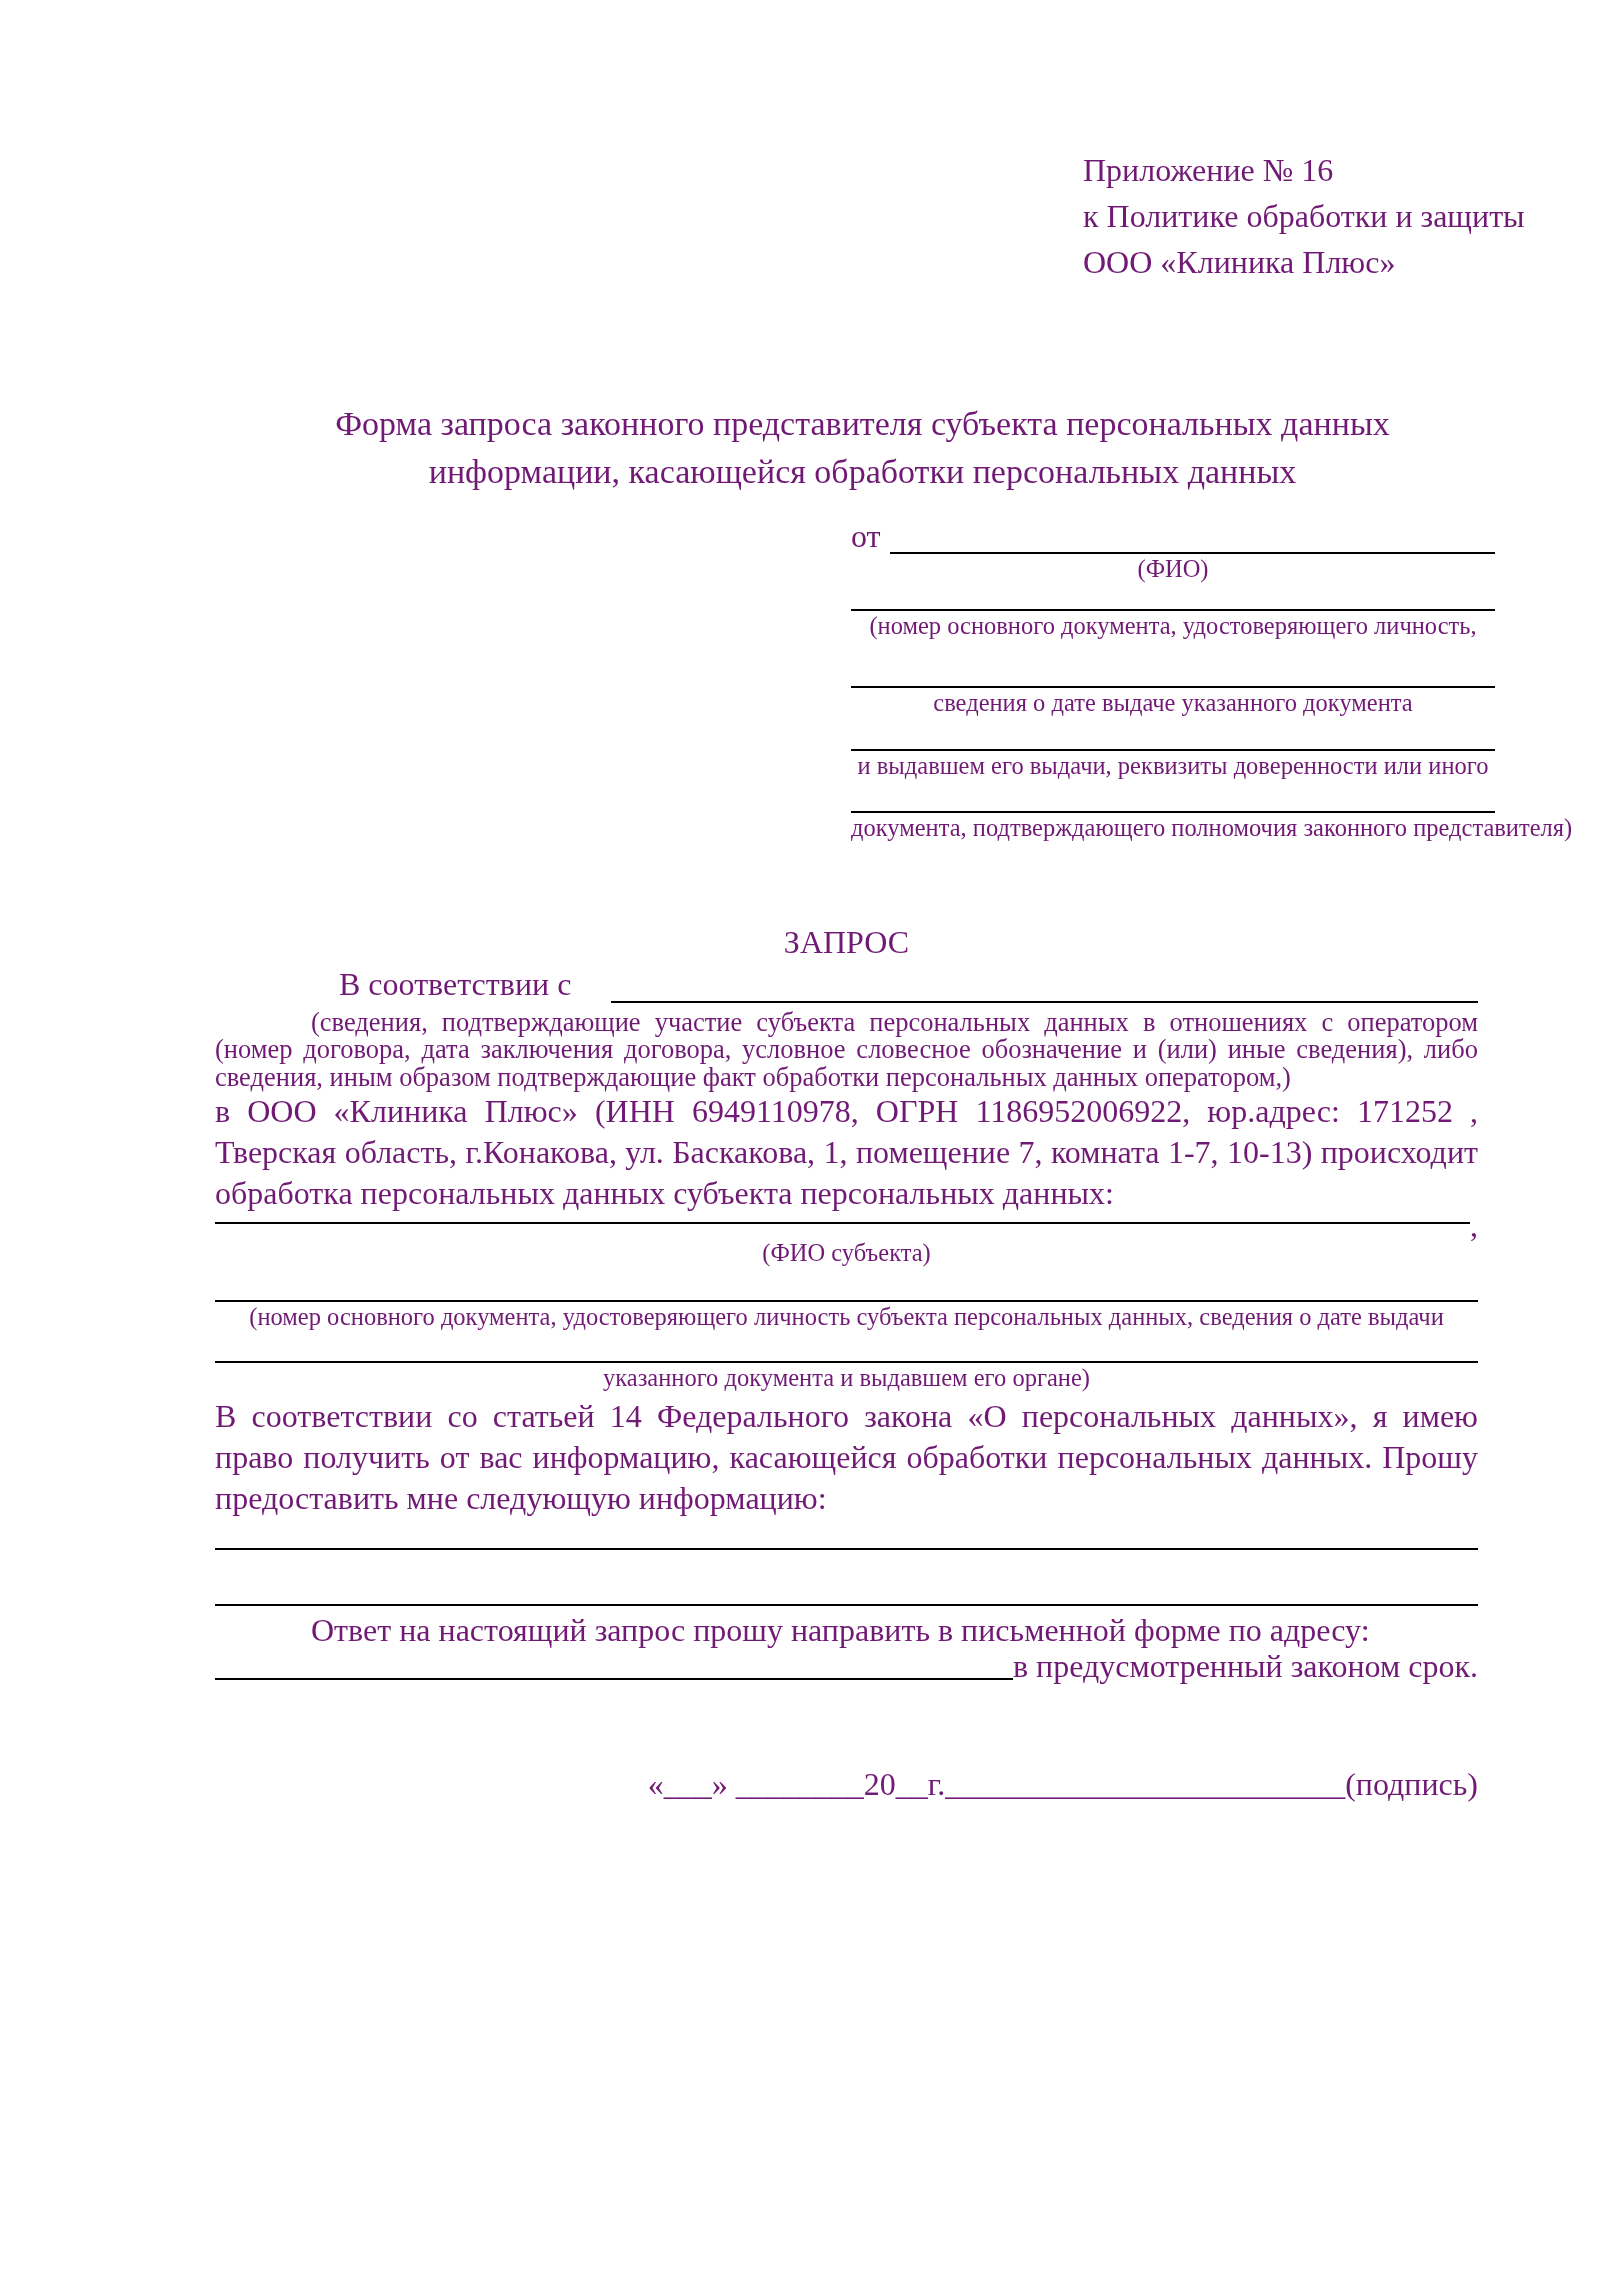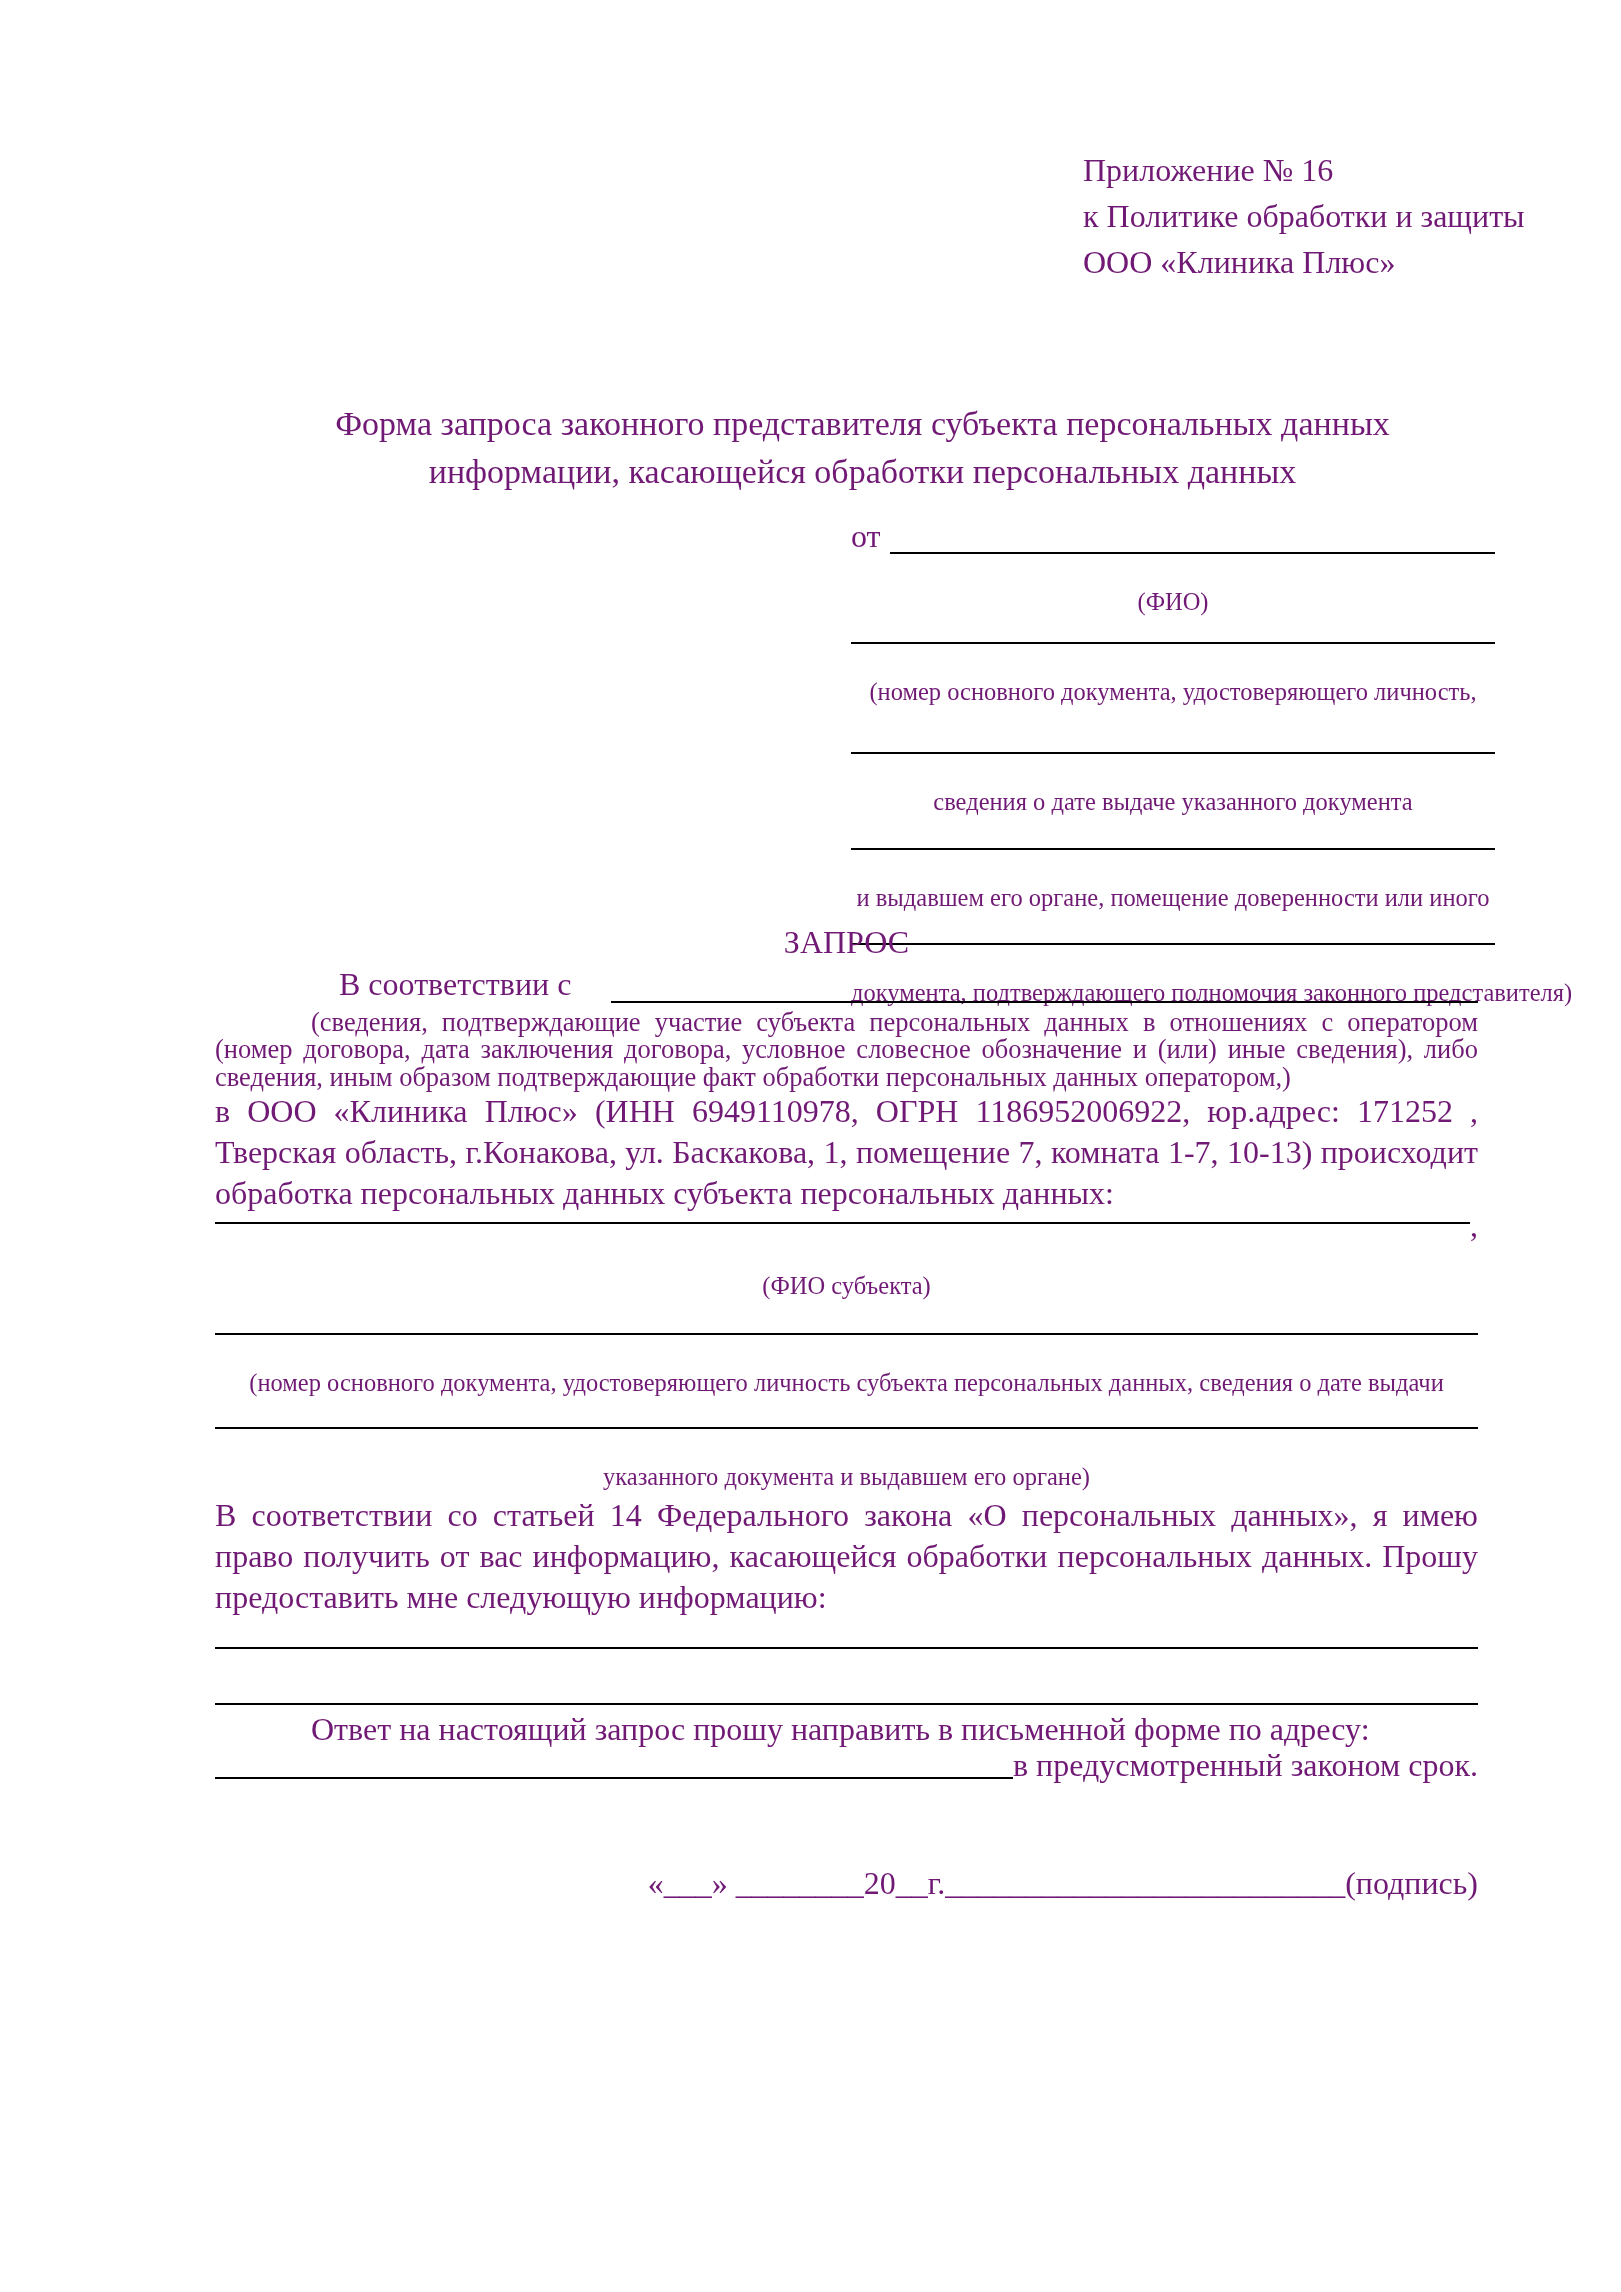--- a/index.html
+++ b/index.html
@@ -10,21 +10,21 @@
 
   .title{position:absolute;left:231px;top:400px;width:1263px;text-align:center;
          font-weight:normal;font-size:34px;line-height:48px;}
 
   .addr{position:absolute;left:851px;top:519px;width:644px;font-size:32px;}
   .addr .to{line-height:47px;}
   .from-row{display:flex;height:35px;align-items:flex-end;}
   .from-row .lbl{line-height:35px;padding-right:9.8px;}
   .fill{flex:1 1 auto;border-bottom:2.9px solid #000;}
   .from-row .fill{height:32px;}
-  .fcap{font-size:24.5px;line-height:29px;height:33px;text-align:center;overflow:visible;white-space:nowrap;margin-top:33px;}
+  .fcap{font-size:24.5px;line-height:29px;height:33px;text-align:center;overflow:visible;white-space:nowrap;}
   .bl{border-bottom:2.9px solid #000;height:0;}
   .sp22{margin-top:21.6px;} .sp43{margin-top:42px;} .sp29{margin-top:28px;} .sp28{margin-top:27.4px;}
 
   .main{position:absolute;left:215px;top:921px;width:1263px;font-size:32px;}
   .zapros{text-align:center;line-height:43px;}
   .intro{display:flex;height:37px;align-items:flex-end;margin-top:2px;gap:28px;}
   .indent{flex:0 0 96px;}
   .intro .lbl{line-height:37px;padding-right:11.8px;white-space:nowrap;}
   .intro .fill{height:35px;}
   .note{margin-top:5.9px;font-size:26.5px;line-height:27.4px;text-align:justify;text-indent:96px;}
@@ -66,21 +66,21 @@
     </div>
     <div class="fcap">(ФИО)</div>
 
     <div class="bl sp22"></div>
     <div class="fcap">(номер основного документа, удостоверяющего личность,</div>
 
     <div class="bl sp43"></div>
     <div class="fcap">сведения о дате выдаче указанного документа</div>
 
     <div class="bl sp29"></div>
-    <div class="fcap">и выдавшем его органе, помещение доверенности или иного</div>
+    <div class="fcap">и выдавшем его выдачи, реквизиты доверенности или иного</div>
 
     <div class="bl sp28"></div>
     <div class="fcap">документа, подтверждающего полномочия законного представителя)</div>
   </div>
 
   <div class="main">
 
     <div class="zapros">ЗАПРОС</div>
 
     <div class="intro">

